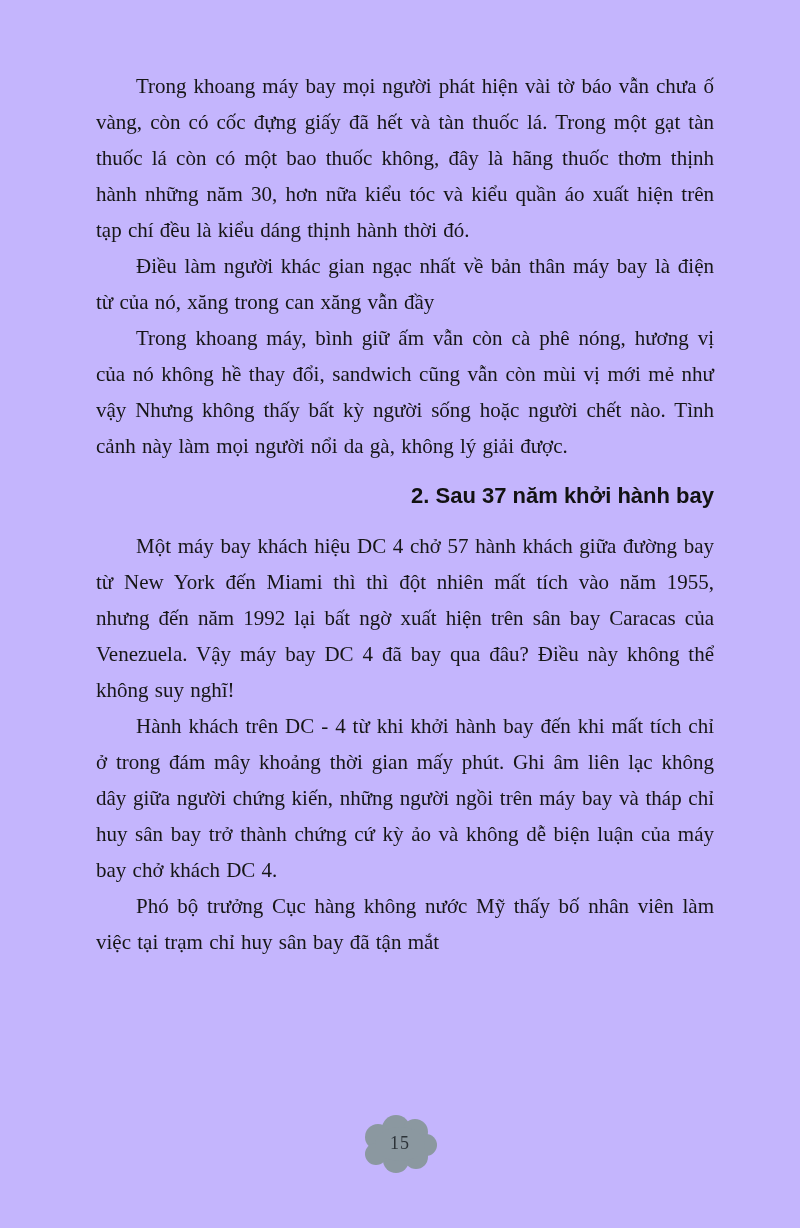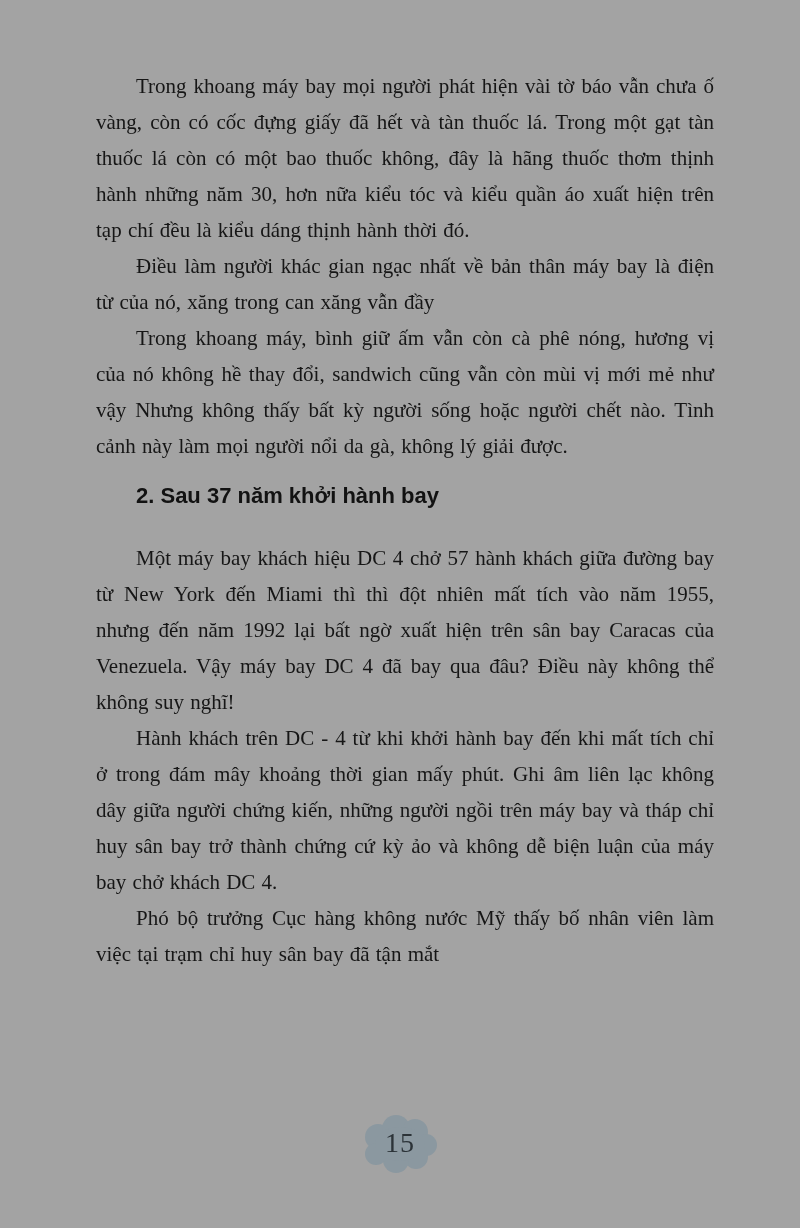--- a/index.html
+++ b/index.html
@@ -4,21 +4,21 @@
 <style>
   html, body {
     margin: 0;
     padding: 0;
     background: #ffffff;
   }
   .page {
     position: relative;
     width: 800px;
     height: 1228px;
-    background: #a3a3a3;
+    background: #c4b5fd;
     overflow: hidden;
     box-sizing: border-box;
   }
   .text-block {
     position: absolute;
     top: 68px;
     left: 96px;
     width: 618px;
     color: #161616;
     font-family: "Liberation Serif", "DejaVu Serif", serif;
@@ -26,29 +26,29 @@
     line-height: 36px;
     text-align: justify;
   }
   .text-block p {
     margin: 0;
     padding: 0;
     text-indent: 40px;
     word-spacing: 1px;
   }
   .text-block h2 {
-    margin: 16px 0 28px 0;
+    margin: 16px 0 16px 0;
     padding: 0;
     text-indent: 40px;
     font-family: "Liberation Sans", "DejaVu Sans", sans-serif;
     font-size: 22px;
     line-height: 32px;
     font-weight: 700;
     color: #121212;
-    text-align: left;
+    text-align: right;
   }
   .page-number-badge {
     position: absolute;
     left: 50%;
     transform: translateX(-50%);
     top: 1114px;
     width: 84px;
     height: 60px;
   }
   .page-number-badge svg {
@@ -60,21 +60,21 @@
   .page-number {
     position: absolute;
     top: 0;
     left: 0;
     width: 84px;
     height: 58px;
     display: flex;
     align-items: center;
     justify-content: center;
     font-family: "Liberation Serif", "DejaVu Serif", serif;
-    font-size: 28px;
+    font-size: 18px;
     color: #2c3338;
     letter-spacing: 1px;
   }
 </style>
 </head>
 <body>
 
 <div class="page">
 
   <div class="text-block">

